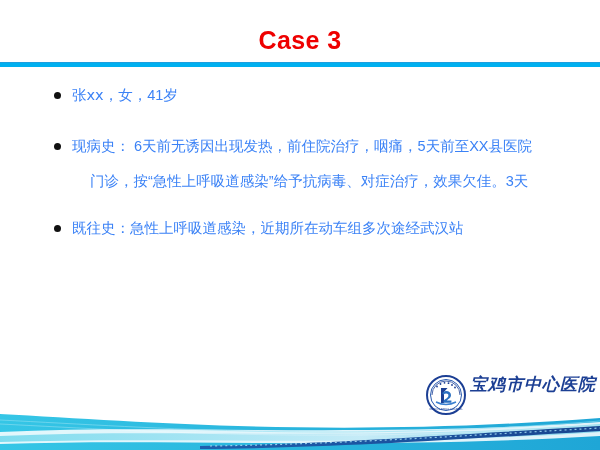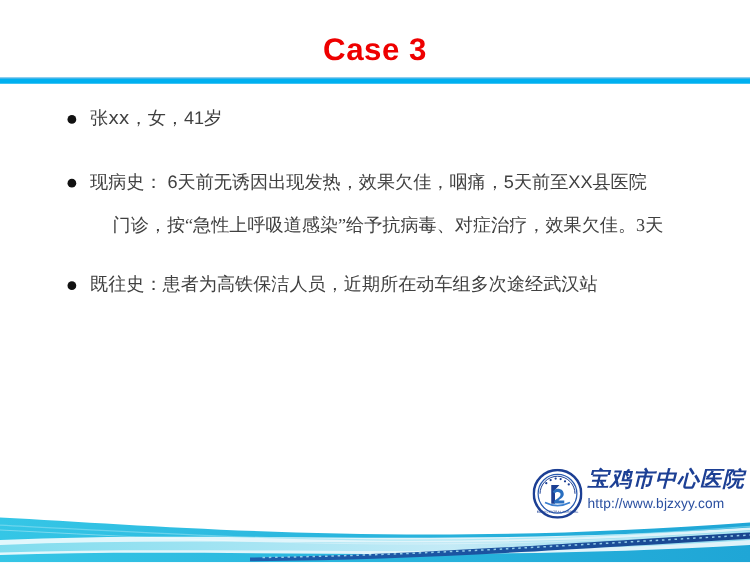--- a/index.html
+++ b/index.html
@@ -57,40 +57,39 @@
   .body-list {
     position: absolute;
     top: 78px;
     left: 50px;
     width: 540px;
   }
   .bullet-row {
     position: relative;
     padding-left: 22px;
     margin-bottom: 16px;
-    color: #404040;
+    color: #3b82f6;
     font-size: 14.5px;
     line-height: 35px;
   }
   .bullet-row .dot {
     position: absolute;
     left: 4px;
     top: 14px;
     width: 7px;
     height: 7px;
     border-radius: 50%;
     background: #111111;
   }
   .bullet-row .line {
     display: block;
     white-space: nowrap;
   }
   .bullet-row .line.indent {
     padding-left: 18px;
-    font-family: Liberation Serif, serif;
   }
 
   
   .bullet-row.multiline { margin-bottom: 12px; }
 
   
   .footer-logo {
     position: absolute;
     left: 424px;
     top: 373px;
@@ -154,27 +153,27 @@
 <div class="body-list">
 
   <div class="bullet-row">
     <span class="dot"></span>
     <span class="line">张ⅹⅹ，女，41岁</span>
   </div>
 
 
   <div class="bullet-row multiline">
     <span class="dot"></span>
-    <span class="line">现病史： 6天前无诱因出现发热，效果欠佳，咽痛，5天前至XX县医院</span>
+    <span class="line">现病史： 6天前无诱因出现发热，前住院治疗，咽痛，5天前至XX县医院</span>
     <span class="line indent">门诊，按“急性上呼吸道感染”给予抗病毒、对症治疗，效果欠佳。3天</span>
   </div>
 
   <div class="bullet-row">
     <span class="dot"></span>
-    <span class="line">既往史：患者为高铁保洁人员，近期所在动车组多次途经武汉站</span>
+    <span class="line">既往史：急性上呼吸道感染，近期所在动车组多次途经武汉站</span>
   </div>
 
 
 </div>
 
 <div class="footer-logo">
 
   <span class="logo-emblem">
     <svg width="40" height="40" viewBox="0 0 40 40">
       <circle cx="20" cy="20" r="19" fill="#ffffff" stroke="#1c3f94" stroke-width="2"></circle>
@@ -192,21 +191,20 @@
       <path d="M20 16c3.2 0 5 1.8 5 4.2 0 2.6-2.4 3.6-4.2 5.2h4.6v2.3h-8v-2c2.4-2.1 5-3 5-5.2 0-1.2-.8-1.9-2.2-1.9-1.1 0-2 .5-2.7 1.2l-1.3-1.6c1-1.2 2.4-2.2 3.8-2.2z" fill="#2a6fc0"></path>
       <path d="M10 27q10 5 20 0" fill="none" stroke="#3a7fd0" stroke-width="1.4"></path>
       <g fill="#1c3f94" font-size="2.6" font-family="DejaVu Sans, sans-serif">
         <text x="20" y="35" text-anchor="middle">BAOJI CENTRAL HOSPITAL</text>
       </g>
     </svg>
   </span>
 
   <div class="logo-text-wrap">
     <div class="logo-name">宝鸡市中心医院</div>
-    <div class="logo-url">http://www.bjzxyy.com</div>
   </div>
 
 </div>
 
 <div class="wave-band">
   <svg width="600" height="48" viewBox="0 0 600 48" preserveAspectRatio="none">
     <defs>
       <linearGradient id="gTop" x1="0" y1="0" x2="1" y2="0">
         <stop offset="0%" stop-color="#35c6e6"></stop>
         <stop offset="45%" stop-color="#2ab6de"></stop>

